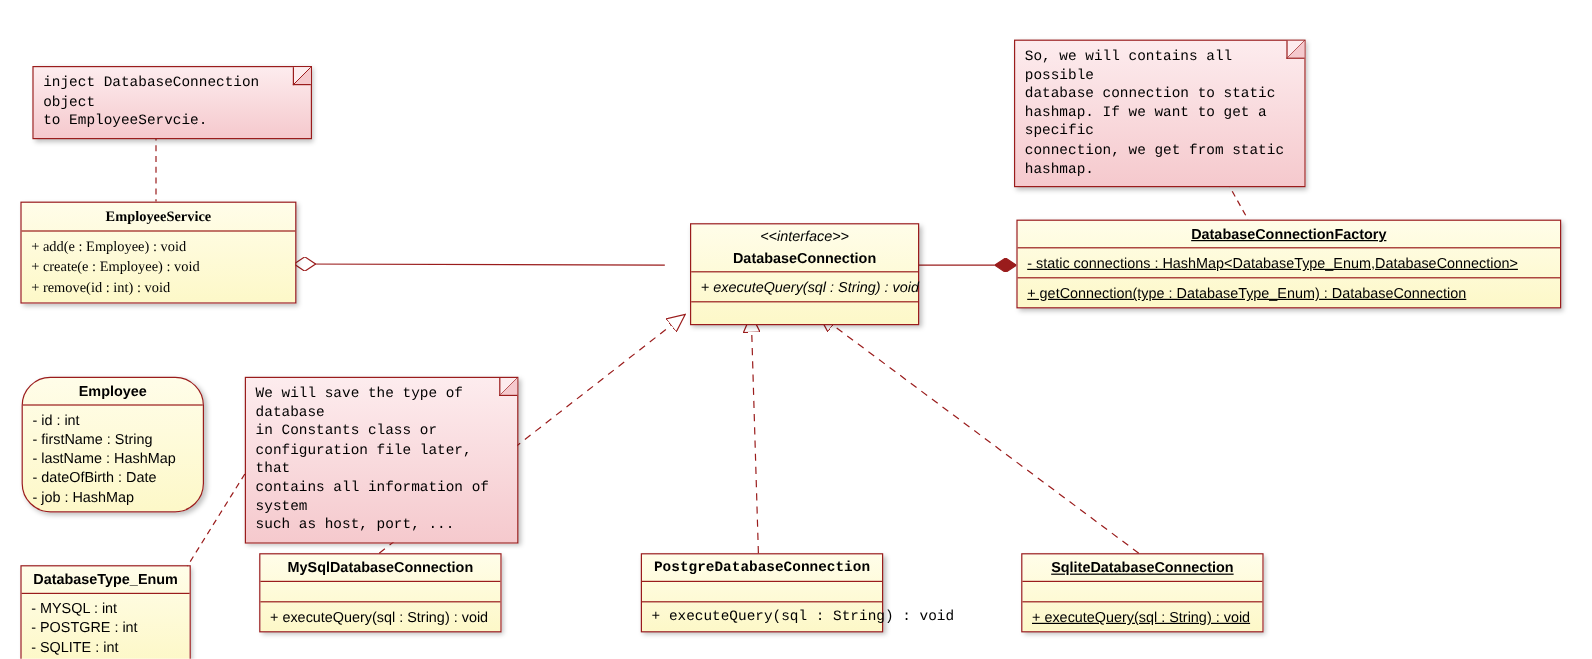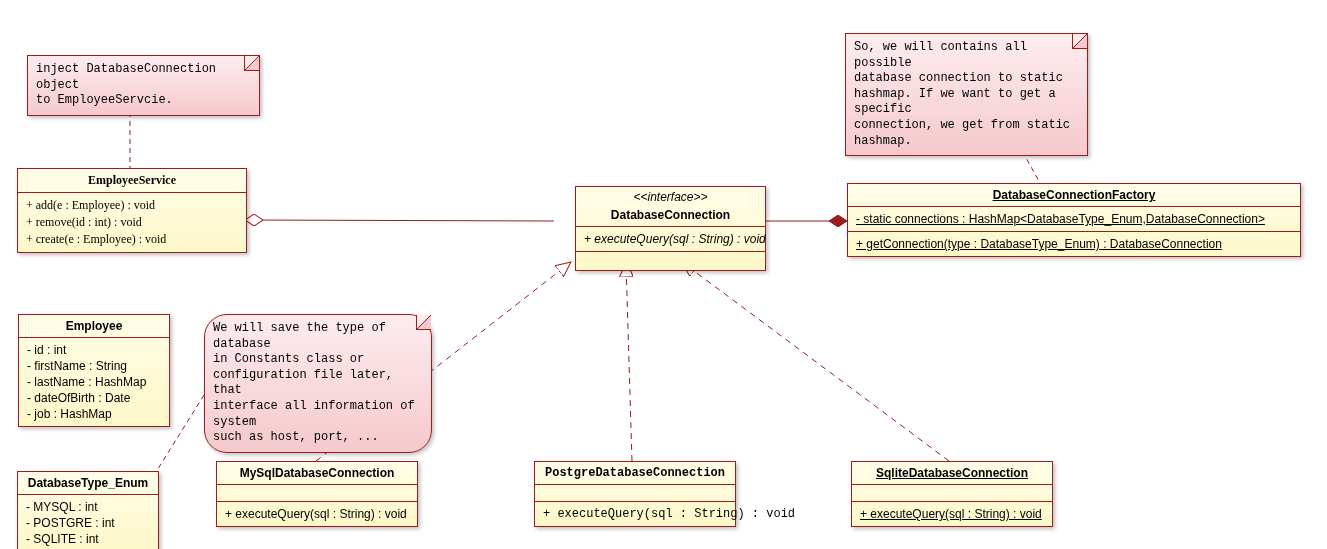--- a/index.html
+++ b/index.html
@@ -58,35 +58,35 @@
 
   <div class="note" style="left:845px;top:33px;width:225px;">
     <div class="fold"></div>
     <div>So, we will contains all possible</div>
     <div>database connection to static</div>
     <div>hashmap. If we want to get a specific</div>
     <div>connection, we get from static</div>
     <div>hashmap.</div>
   </div>
 
-  <div class="note" style="left:204px;top:314px;width:210px;border-radius:23px;">
+  <div class="note" style="left:204px;top:314px;width:210px;">
     <div class="fold"></div>
     <div>We will save the type of database</div>
     <div>in Constants class or</div>
     <div>configuration file later, that</div>
-    <div>interface all information of system</div>
+    <div>contains all information of system</div>
     <div>such as host, port, ...</div>
   </div>
 
   <div class="cls" style="left:17px;top:168px;width:228px;font-family:Liberation Serif, serif;">
     <div class="title">EmployeeService</div>
     <div class="sect">
       <div class="row">+ add(e : Employee) : void</div>
+      <div class="row">+ create(e : Employee) : void</div>
       <div class="row">+ remove(id : int) : void</div>
-      <div class="row">+ create(e : Employee) : void</div>
     </div>
   </div>
 
   <div class="cls" style="left:554px;top:186px;width:189px;margin-left:21px;">
     <div class="stereo">&lt;&lt;interface&gt;&gt;</div>
     <div class="title" style="border-top:none;">DatabaseConnection</div>
     <div class="sect">
       <div class="row italic">+ executeQuery(sql : String) : void</div>
     </div>
     <div class="sect" style="height:10px;"></div>
@@ -95,21 +95,21 @@
   <div class="cls" style="left:847px;top:183px;width:452px;text-decoration:underline;">
     <div class="title">DatabaseConnectionFactory</div>
     <div class="sect">
       <div class="row">- static connections : HashMap&lt;DatabaseType_Enum,DatabaseConnection&gt;</div>
     </div>
     <div class="sect">
       <div class="row">+ getConnection(type : DatabaseType_Enum) : DatabaseConnection</div>
     </div>
   </div>
 
-  <div class="cls" style="left:18px;top:314px;width:150px;">
+  <div class="cls" style="left:18px;top:314px;width:150px;border-radius:24px;">
     <div class="title">Employee</div>
     <div class="sect">
       <div class="row">- id : int</div>
       <div class="row">- firstName : String</div>
       <div class="row">- lastName : HashMap</div>
       <div class="row">- dateOfBirth : Date</div>
       <div class="row">- job : HashMap</div>
     </div>
   </div>
 

